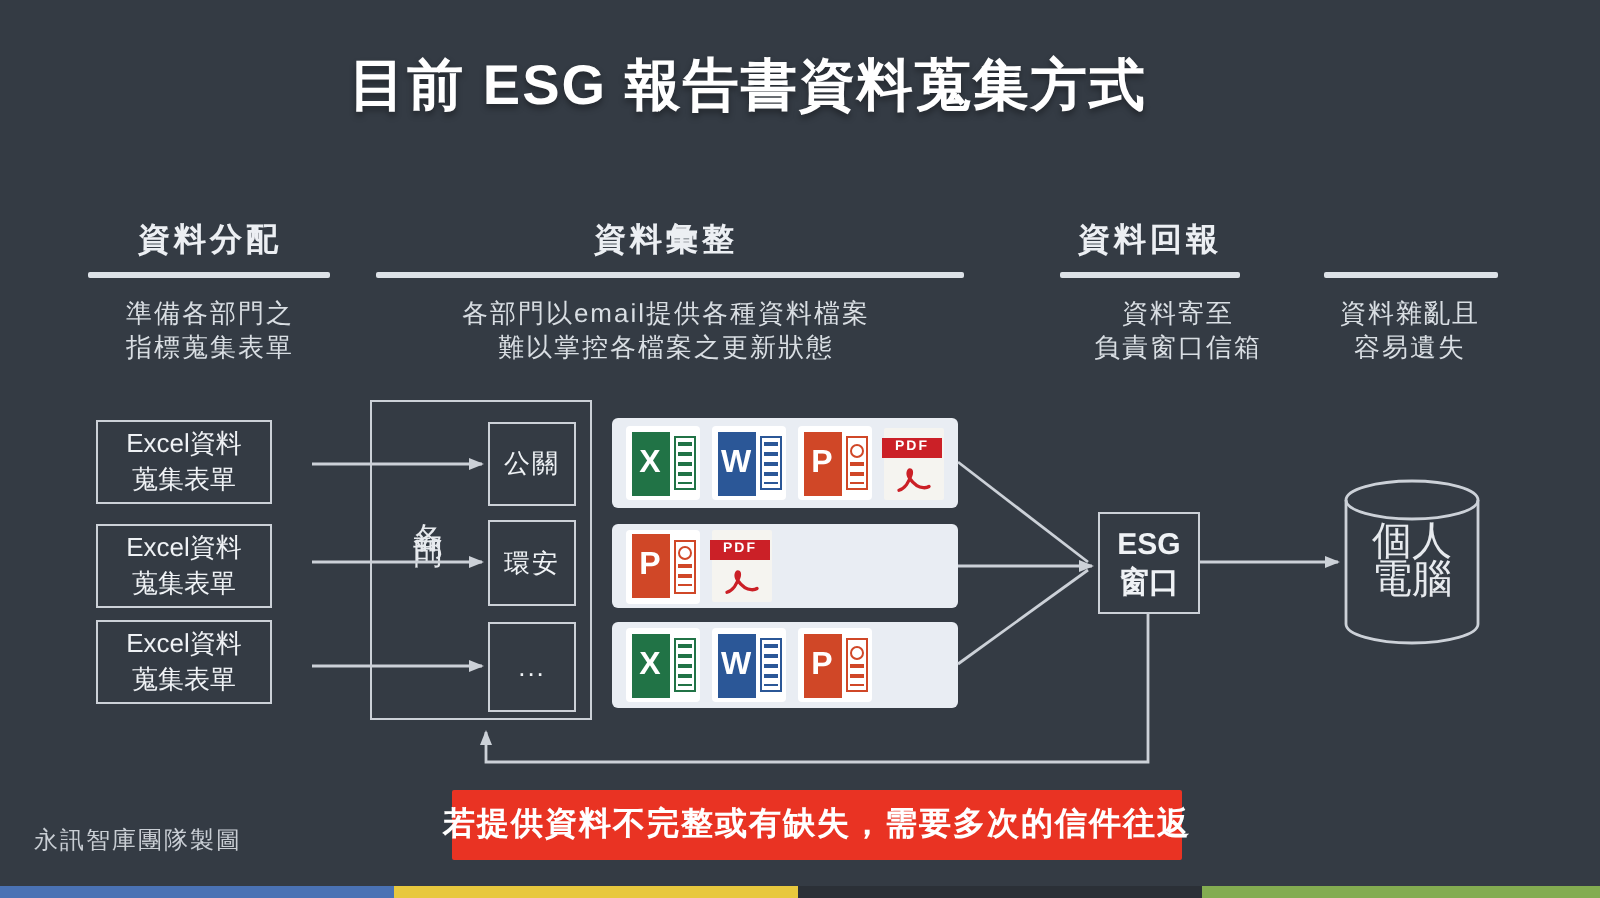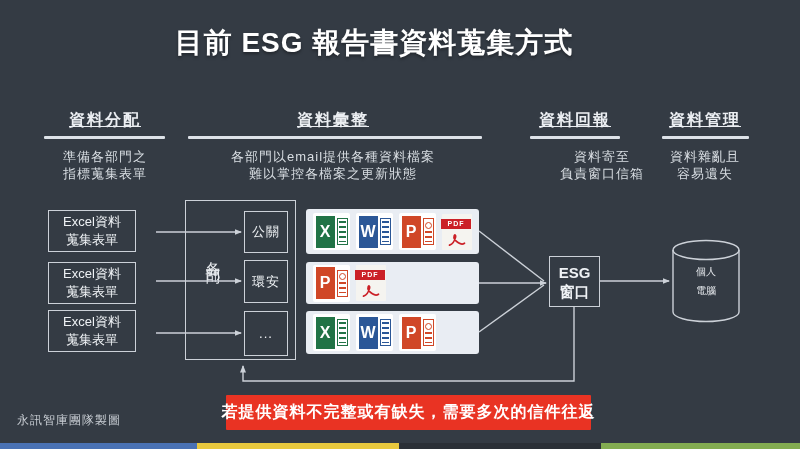--- a/index.html
+++ b/index.html
@@ -13,36 +13,36 @@
   .pre{white-space:pre-line;}
 
   
   .title{
     left:0; top:24px; width:748px; text-align:center;
     font-size:28px; font-weight:bold; letter-spacing:1px; color:#FFFFFF;
     text-shadow:0 2px 3px rgba(0,0,0,.35);
   }
 
   
-  .col-header{font-size:16px; font-weight:bold; letter-spacing:2px; text-align:center; color:#ECEFF3; top:110px;text-decoration:underline;}
+  .col-header{font-size:16px; font-weight:bold; letter-spacing:2px; text-align:center; color:#ECEFF3; top:110px;}
   .underline{top:136px; height:3px; background:#DDE2E8; border-radius:1px;}
   .col-desc{top:148px; font-size:13px; line-height:17px; text-align:center; color:#D9DEE3; letter-spacing:1px;}
 
   
   .obox{
     border:1.5px solid #CCD1D8; display:flex; align-items:center; justify-content:center;
     text-align:center; box-sizing:border-box;
   }
   .form-box{left:48px; width:88px; height:42px; font-size:13px; line-height:18px; padding:0 11px;}
   .dept-container{left:185px; top:200px; width:111px; height:160px;}
   .dept-label{left:203px; top:250px; writing-mode:vertical-rl; text-orientation:upright;
     font-size:15px; letter-spacing:4px; color:#E7EAEE;}
   .dept-box{left:244px; width:44px; font-size:13px; letter-spacing:1px;}
   .esg-box{left:549px; top:256px; width:51px; height:51px; font-size:15px; font-weight:bold; line-height:19px;}
-  .db-label{left:672px; top:262px; width:68px; text-align:center; font-size:10px; line-height:19px; color:#E7EAEE;}
+  .db-label{left:672px; top:262px; width:68px; text-align:center; font-size:20px; line-height:19px; color:#E7EAEE;}
 
   
   .strip{
     left:306px; width:173px; background:#E9EDF3; border-radius:3px;
     display:flex; align-items:center; padding-left:7px; gap:6px; box-sizing:border-box;
   }
   .fic{position:relative; flex:0 0 auto; width:37px; height:37px; background:#FFFFFF; border-radius:2px;
     display:flex; align-items:center; justify-content:center; gap:2px;}
   .fic-letter{width:19px; height:32px; color:#FFF; font-weight:bold; font-size:16px;
     display:flex; align-items:center; justify-content:center;}
@@ -86,24 +86,23 @@
   <div class="abs col-desc pre" style="left:40px;width:130px;">準備各部門之
 指標蒐集表單</div>
 
   <div class="abs col-header" style="left:183px;width:300px;">資料彙整</div>
   <div class="abs underline" style="left:188px;width:294px;"></div>
   <div class="abs col-desc pre" style="left:183px;width:300px;">各部門以email提供各種資料檔案
 難以掌控各檔案之更新狀態</div>
 
   <div class="abs col-header" style="left:515px;width:120px;">資料回報</div>
   <div class="abs underline" style="left:530px;width:90px;"></div>
-  <div class="abs col-desc pre" style="left:542px;width:120px;text-align:center;">資料寄至
+  <div class="abs col-desc pre" style="left:529px;width:120px;text-align:center;">資料寄至
 負責窗口信箱</div>
 
-  <div class="abs col-header" style="left:645px;width:120px;">資料管理</div>
   <div class="abs underline" style="left:662px;width:87px;"></div>
   <div class="abs col-desc pre" style="left:645px;width:120px;">資料雜亂且
 容易遺失</div>
 
   <div class="abs obox form-box" style="top:210px;">Excel資料蒐集表單</div>
   <div class="abs obox form-box" style="top:262px;">Excel資料蒐集表單</div>
   <div class="abs obox form-box" style="top:310px;">Excel資料蒐集表單</div>
 
   <div class="abs obox dept-container"></div>
   <div class="abs dept-label">各部門</div>

